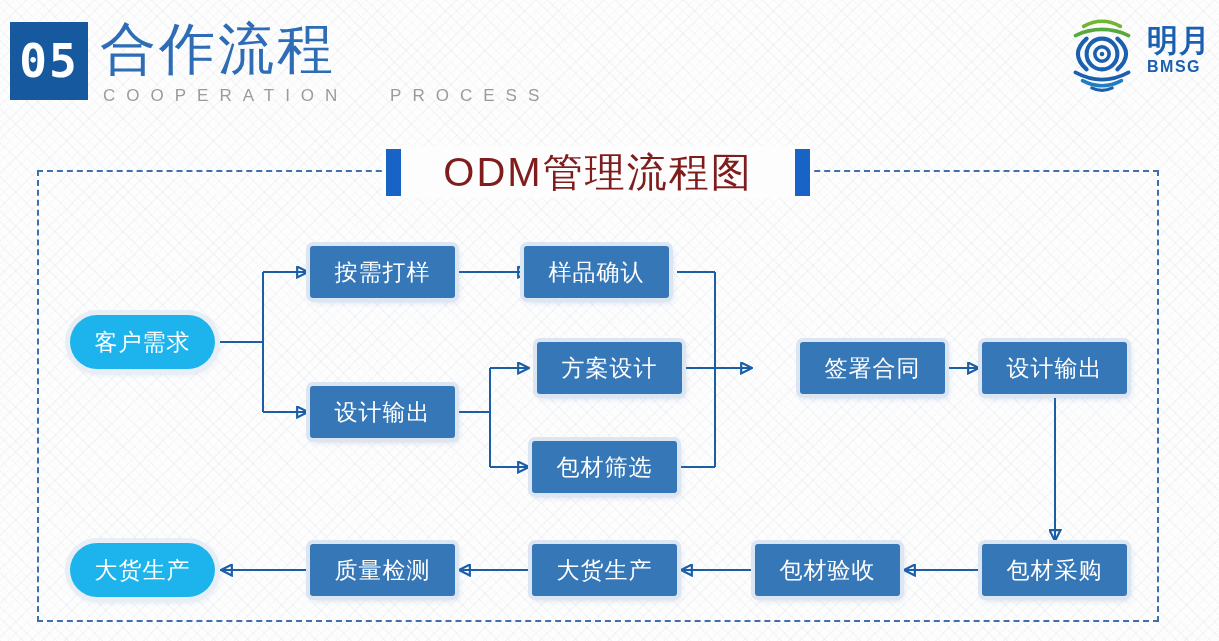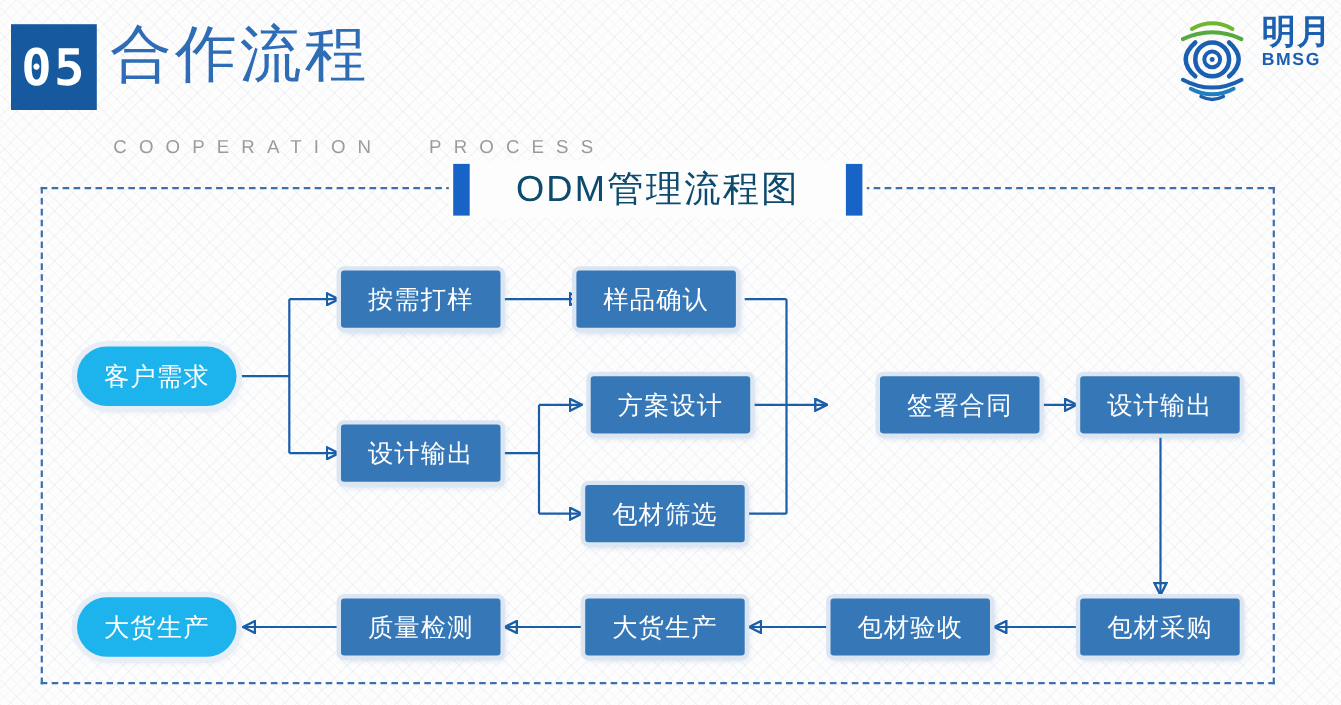--- a/index.html
+++ b/index.html
@@ -26,46 +26,46 @@
     color:#fff;font-family:"DejaVu Sans Mono","Liberation Mono",monospace;
     font-size:46px;font-weight:bold;letter-spacing:2px;
   }
   .header-title{
     position:absolute;left:100px;top:12px;
     font-family:"Liberation Serif","DejaVu Serif",serif;
     font-size:56px;color:#2e6db6;letter-spacing:3px;white-space:nowrap;
   }
   .header-subtitle{
     position:absolute;left:103px;top:86px;
-    font-size:17px;color:#9b9b9b;letter-spacing:11px;word-spacing:26px;white-space:nowrap;margin-top:38px;
+    font-size:17px;color:#9b9b9b;letter-spacing:11px;word-spacing:26px;white-space:nowrap;
   }
   .logo{
     position:absolute;right:8px;top:13px;display:flex;align-items:flex-start;
   }
   .logo svg{width:82px;height:82px;}
-  .logo-text{display:flex;flex-direction:column;margin-left:4px;margin-top:0;}
+  .logo-text{display:flex;flex-direction:column;margin-left:4px;margin-top:12px;}
   .logo-name{font-size:31px;font-weight:bold;color:#1a5fb0;line-height:1;letter-spacing:1px;}
   .logo-abbr{font-size:16px;font-weight:bold;color:#1a5fb0;letter-spacing:1.5px;margin-top:2px;}
 
   
   .diagram-border{
     position:absolute;left:37px;top:170px;width:1122px;height:452px;
     border:2px dashed #3f6fad;box-sizing:border-box;
   }
   .diagram-title{
     position:absolute;left:37px;top:146px;width:1122px;
     display:flex;justify-content:center;pointer-events:none;
   }
   .title-inner{
     display:inline-flex;align-items:center;gap:42px;
     background:#fdfdfe;padding:0 4px;height:52px;
   }
   .accent-rect{width:15px;height:47px;background:#1763c6;}
   .title-text{
-    font-size:33px;color:#0c4a6e;font-weight:500;letter-spacing:2px;white-space:nowrap;
+    font-size:40px;color:#7f1d1d;font-weight:500;letter-spacing:2px;white-space:nowrap;
   }
 
   
   .connectors{position:absolute;left:0;top:0;width:1219px;height:641px;pointer-events:none;}
   .connectors path{stroke:#1a5ea8;stroke-width:2;fill:none;}
 
   
   .node{
     position:absolute;display:flex;align-items:center;justify-content:center;
     color:#fff;font-size:23px;letter-spacing:1px;white-space:nowrap;

